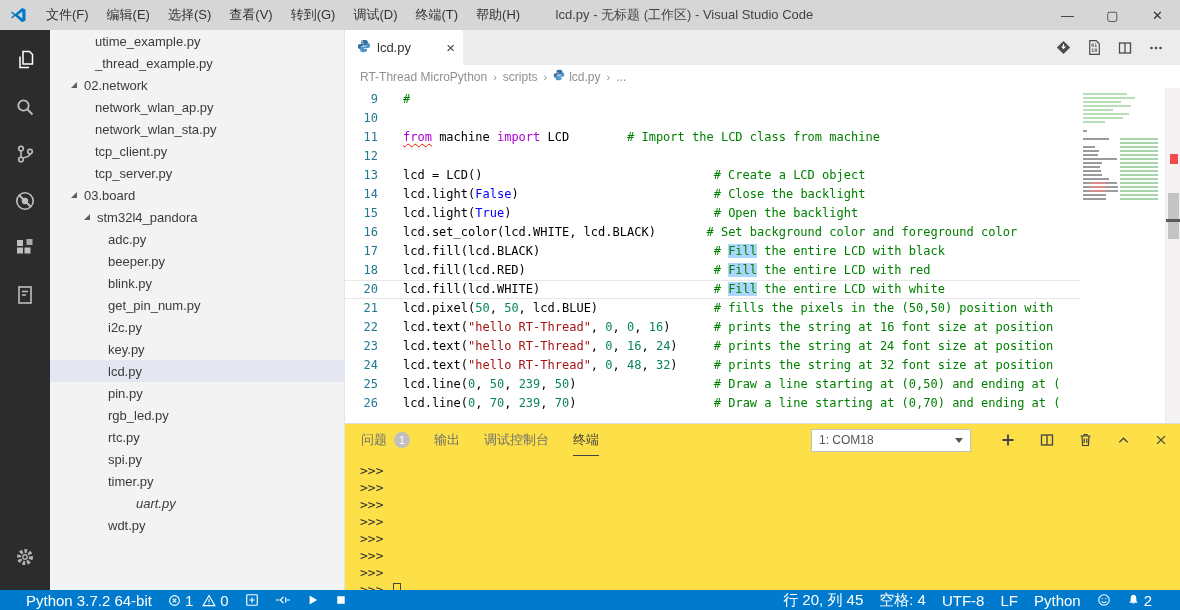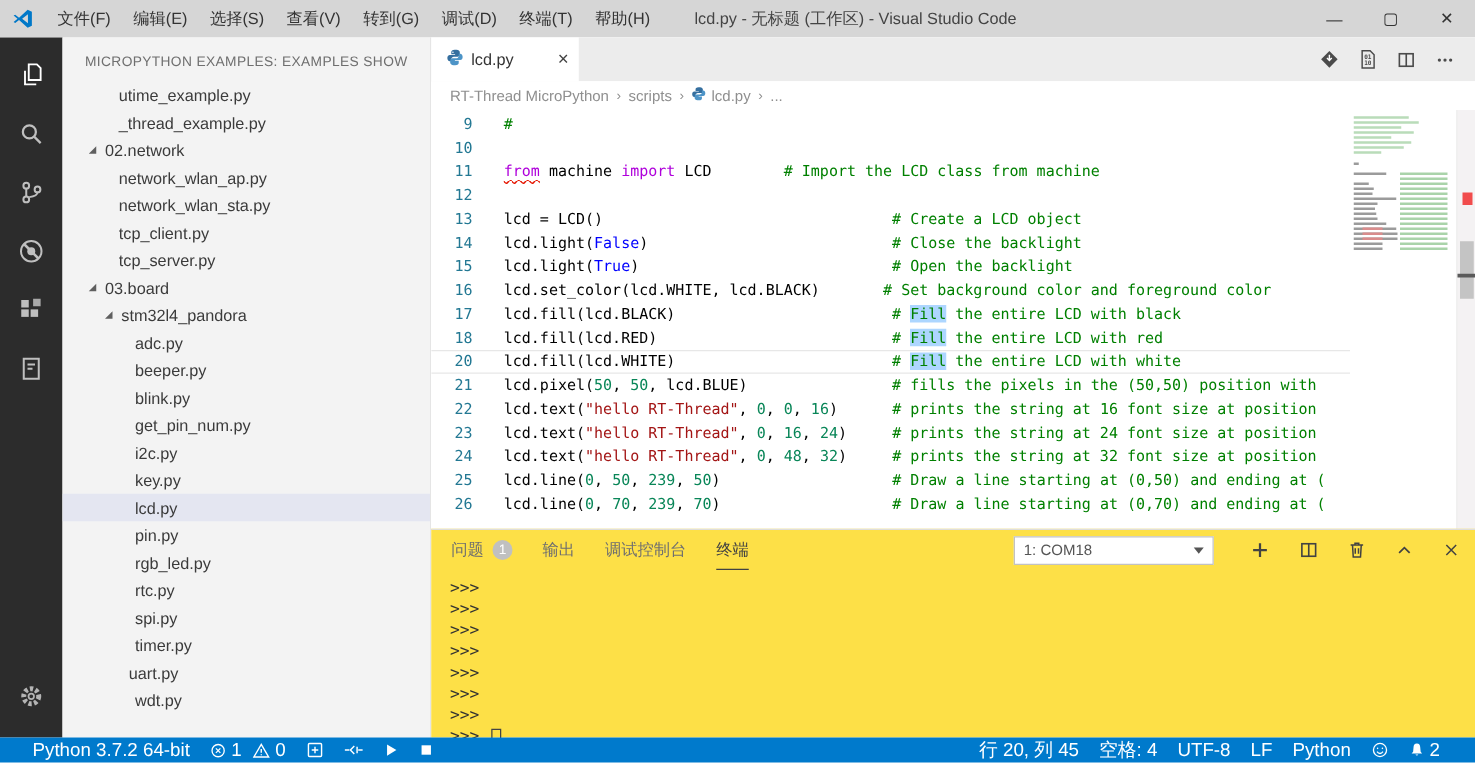--- a/index.html
+++ b/index.html
@@ -158,21 +158,20 @@
     </div>
     <div class="ab-item ab-bottom">
       <svg width="24" height="24" viewBox="0 0 24 24" fill="none">
           <circle cx="12" cy="12" r="6" stroke="#b4b4b4" stroke-width="4" stroke-dasharray="2.6 1.9"></circle>
           <circle cx="12" cy="12" r="2.2" fill="#2c2c2c" stroke="#b4b4b4" stroke-width="1.4"></circle>
         </svg>
     </div>
   </aside>
 
   <aside class="sidebar">
-    <div class="sidebar-title">MICROPYTHON EXAMPLES: EXAMPLES SHOW</div>
     <div class="tree">
         <div class="tree-item" style="padding-left: 45px;">
           <span class="tree-label">utime_example.py</span>
         </div>
         <div class="tree-item" style="padding-left: 45px;">
           <span class="tree-label">_thread_example.py</span>
         </div>
         <div class="tree-item" style="padding-left: 21px;">
           <span class="tree-arrow"></span>
           <span class="tree-label">02.network</span>
@@ -226,21 +225,21 @@
         </div>
         <div class="tree-item" style="padding-left: 58px;">
           <span class="tree-label">rtc.py</span>
         </div>
         <div class="tree-item" style="padding-left: 58px; text-align: right;">
           <span class="tree-label">spi.py</span>
         </div>
         <div class="tree-item" style="padding-left: 58px;">
           <span class="tree-label">timer.py</span>
         </div>
-        <div class="tree-item" style="padding-left: 53px;">
+        <div class="tree-item" style="padding-left: 86px; font-style: italic;">
           <span class="tree-label">uart.py</span>
         </div>
         <div class="tree-item" style="padding-left: 58px;">
           <span class="tree-label">wdt.py</span>
         </div>
       </div>
   </aside>
 
   <main class="main">
 

